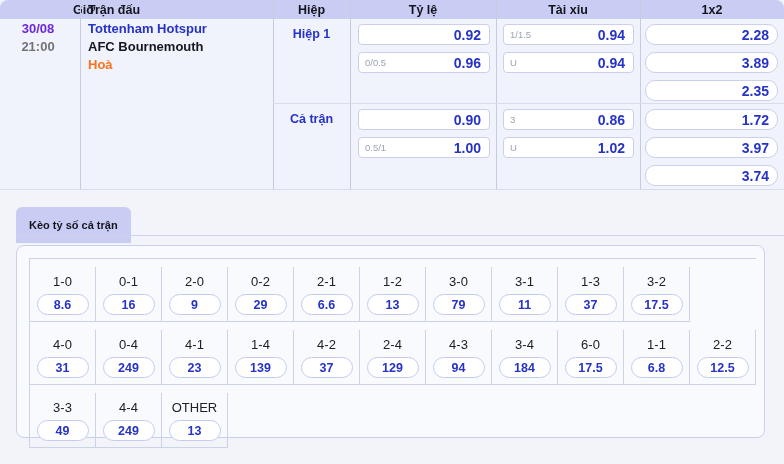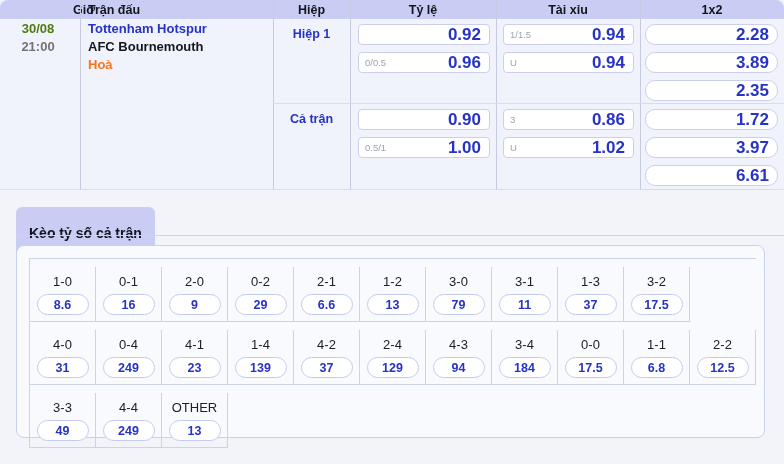--- a/index.html
+++ b/index.html
@@ -6,38 +6,38 @@
   body{font-family:"Liberation Sans", sans-serif;}
   .stage{position:relative;width:784px;height:464px;background:#f3f4f9;overflow:hidden;}
 
   
   .odds-table{position:absolute;left:0;top:0;width:784px;height:190px;background:#f1f3fc;border-radius:8px 8px 0 0;overflow:hidden;}
   .thead{position:absolute;left:0;top:0;width:784px;height:19px;background:#c9cdf3;}
   .hcell{position:absolute;top:0;height:19px;display:flex;align-items:center;justify-content:center;font-size:12.5px;font-weight:bold;color:#14141e;}
   .hcell.left{justify-content:flex-start;padding-left:8px;box-sizing:border-box;}
   .vline{position:absolute;top:0;height:189px;width:1px;background:#c7cbdf;}
   .hline{position:absolute;height:1px;background:#d9dcea;}
-  .cell-date{position:absolute;left:0;top:20px;width:76px;text-align:center;font-size:13px;font-weight:bold;color:#4d7c0f;line-height:18px;}
+  .cell-date{position:absolute;left:0;top:20px;width:76px;text-align:center;font-size:13px;font-weight:bold;color:#6d28d9;line-height:18px;}
   .cell-time{position:absolute;left:0;top:38px;width:76px;text-align:center;font-size:13px;font-weight:bold;color:#737373;line-height:18px;}
   .team-home{position:absolute;left:88px;top:20px;font-size:13px;font-weight:bold;color:#2633c6;line-height:18px;}
   .team-away{position:absolute;left:88px;top:38px;font-size:13px;font-weight:bold;color:#16161e;line-height:18px;}
   .draw-tag{position:absolute;left:88px;top:56px;font-size:13px;font-weight:bold;color:#fb7318;line-height:18px;}
   .period{position:absolute;left:273px;width:77px;text-align:center;font-size:12.5px;font-weight:bold;color:#2633c6;line-height:21px;}
   .p1{top:24px;} .p2{top:109px;}
 
   .obox{position:absolute;height:21px;background:#ffffff;border:1px solid #c9cfec;border-radius:4px;box-sizing:border-box;display:flex;align-items:center;padding:0 8px 0 6px;cursor:pointer;}
   .obox .lbl{font-size:9.5px;color:#9ca3b4;}
-  .obox .val{margin-left:auto;font-size:17px;font-weight:bold;color:#2633c6;}
+  .obox .val{margin-left:auto;font-size:14px;font-weight:bold;color:#2633c6;}
   .c-hdp{left:358px;width:132px;}
   .c-ou{left:503px;width:131px;}
   .c-1x2{left:645px;width:133px;border-radius:10px;}
   .r1{top:24px}.r2{top:52px}.r3{top:80px}.r4{top:109px}.r5{top:137px}.r6{top:165px}
 
   
-  .score-tab{position:absolute;left:16px;top:207px;height:28px;display:inline-flex;align-items:center;padding:12px 13px;background:#c9cdf3;border-radius:6px 6px 0 0;font-size:14px;font-weight:bold;color:#14141e;cursor:pointer;}
+  .score-tab{position:absolute;left:16px;top:207px;height:28px;display:inline-flex;align-items:center;padding:4px 13px;background:#c9cdf3;border-radius:6px 6px 0 0;font-size:11px;font-weight:bold;color:#14141e;cursor:pointer;}
   .tab-underline{position:absolute;left:16px;top:235px;width:768px;height:1px;background:#cdd2ee;}
   .score-panel{position:absolute;left:16px;top:245px;width:749px;height:193px;box-sizing:border-box;background:#f9fafe;border:1px solid #c8d0ee;border-radius:8px;}
   .score-grid{position:absolute;left:12px;top:12px;border-top:1px solid #ccd3e8;border-left:1px solid #ccd3e8;}
   .sg-row{display:flex;margin-top:8px;}
   .sg-cell{width:66px;height:55px;box-sizing:border-box;border-right:1px solid #ccd3e8;border-bottom:1px solid #ccd3e8;display:flex;flex-direction:column;align-items:center;padding-top:7px;}
   .sg-score{font-size:13px;color:#20202a;line-height:15px;}
   .sg-pill{margin-top:5px;width:52px;height:21px;box-sizing:border-box;background:#ffffff;border:1px solid #c2cbf2;border-radius:11px;display:flex;align-items:center;justify-content:center;font-size:12.5px;font-weight:bold;color:#2633c6;cursor:pointer;}
 </style>
 </head>
 <body>
@@ -116,21 +116,21 @@
       <span class="val">1.02</span>
     </div>
 
     <div class="obox c-1x2 r4">
       <span class="val">1.72</span>
     </div>
     <div class="obox c-1x2 r5">
       <span class="val">3.97</span>
     </div>
     <div class="obox c-1x2 r6">
-      <span class="val">6.61</span>
+      <span class="val">3.74</span>
     </div>
   </div>
 
   <div class="score-tab">Kèo tỷ số cả trận</div>
   <div class="tab-underline"></div>
 
   <div class="score-panel">
     <div class="score-grid">
         <div class="sg-row">
           <div class="sg-cell">
@@ -201,21 +201,21 @@
           </div>
           <div class="sg-cell">
             <div class="sg-score">4-3</div>
             <div class="sg-pill">94</div>
           </div>
           <div class="sg-cell">
             <div class="sg-score">3-4</div>
             <div class="sg-pill">184</div>
           </div>
           <div class="sg-cell">
-            <div class="sg-score">0-0</div>
+            <div class="sg-score">6-0</div>
             <div class="sg-pill">17.5</div>
           </div>
           <div class="sg-cell">
             <div class="sg-score">1-1</div>
             <div class="sg-pill">6.8</div>
           </div>
           <div class="sg-cell">
             <div class="sg-score">2-2</div>
             <div class="sg-pill">12.5</div>
           </div>

